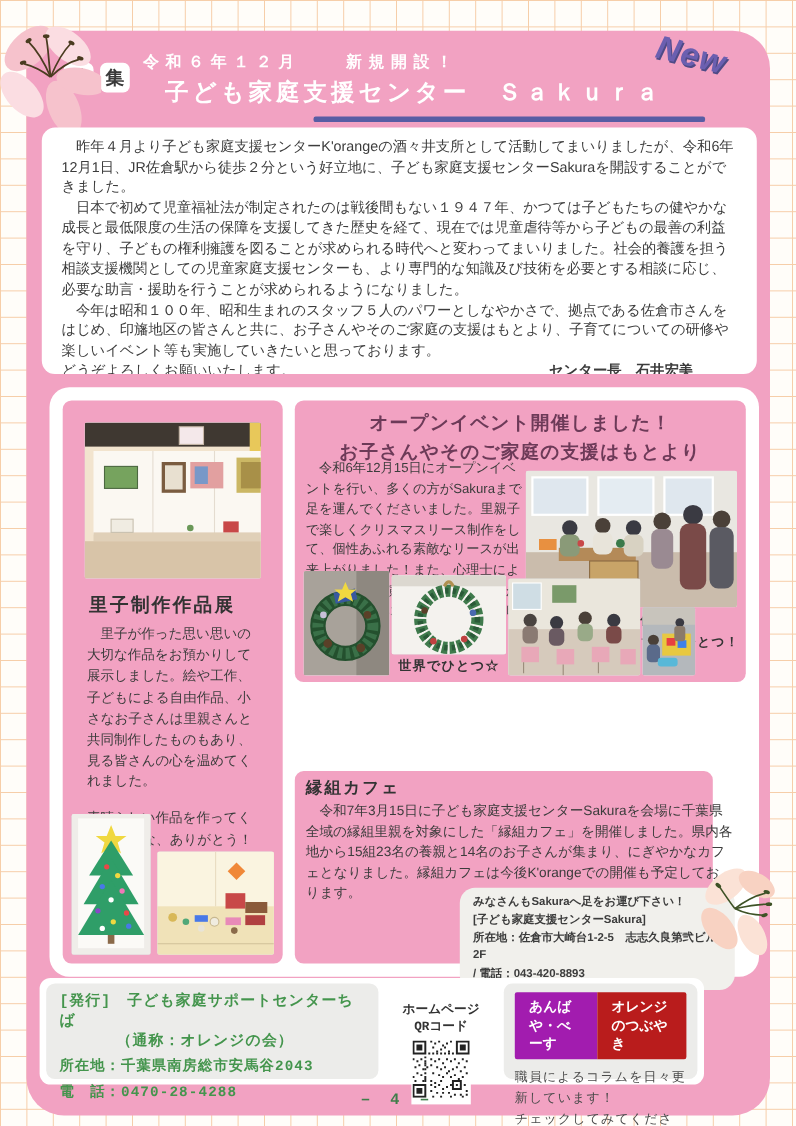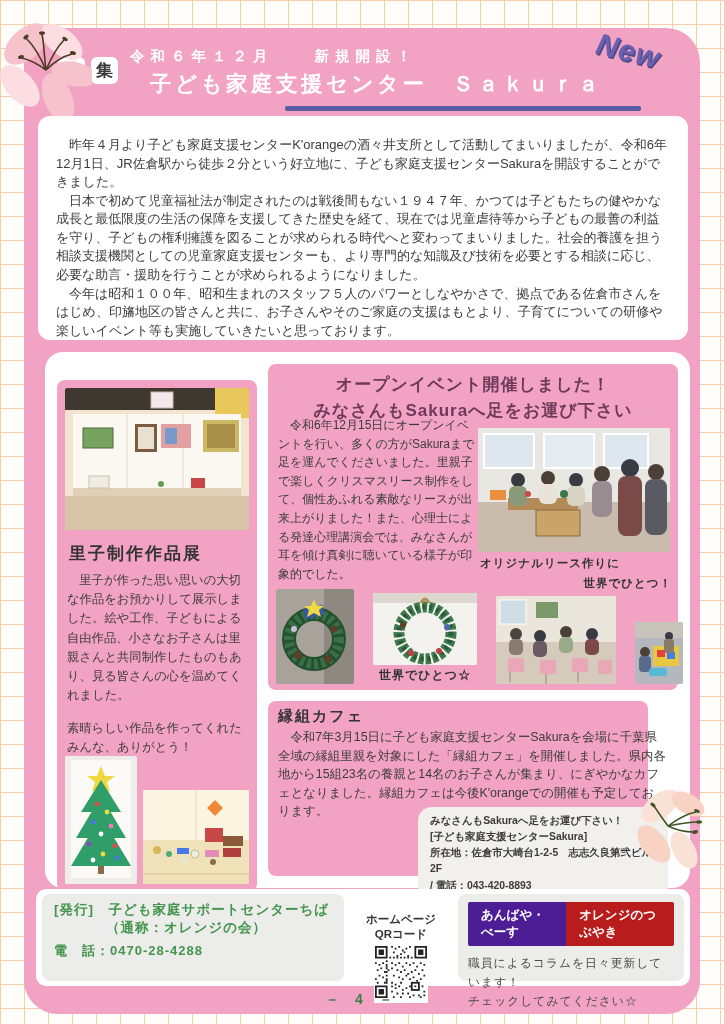--- a/index.html
+++ b/index.html
@@ -13,64 +13,64 @@
   .badges{position:absolute;left:58px;top:57px;display:flex;gap:6px;}
   .badge{width:27px;height:27px;background:#fff;border-radius:6px;color:#3a3a3a;
     font-weight:bold;font-size:17px;display:flex;align-items:center;justify-content:center;}
   .title1{position:absolute;left:130px;top:47px;color:#fff;font-weight:bold;font-size:14.5px;letter-spacing:6px;}
   .title2{position:absolute;left:150px;top:69px;color:#fff;font-weight:bold;font-size:21.5px;letter-spacing:3.5px;}
   .title-underline{position:absolute;left:285px;top:106px;width:356px;height:5px;background:#585da4;border-radius:2px;}
   .new-label{position:absolute;left:596px;top:34px;color:#6b5fb0;font-size:30px;font-weight:bold;font-style:italic;
     transform:rotate(14deg);text-shadow:1.5px 1.5px 0 #4e4a86;letter-spacing:1px;}
   
   .intro{position:absolute;left:38px;top:116px;width:650px;height:224px;background:#fff;border-radius:12px;
-    padding:20px 18px;box-sizing:border-box;color:#3c3c3c;font-size:13px;line-height:1.43;overflow:hidden;}
+    padding:8px 18px;box-sizing:border-box;color:#3c3c3c;font-size:13px;line-height:1.43;overflow:hidden;}
   .intro p{margin:0;}
   .sign-row{display:flex;justify-content:space-between;padding-right:40px;}
   .sign-row .author{font-weight:bold;}
   
   .middle{position:absolute;left:45px;top:352px;width:645px;height:536px;background:#fff;border-radius:18px;}
   .pinkbox{position:absolute;background:#f2a2c2;border-radius:8px;box-sizing:border-box;}
-  .box-left{left:12px;top:28px;width:200px;height:512px;padding:8px;}
-  .box-evt{left:223px;top:12px;width:410px;height:326px;}
+  .box-left{left:12px;top:12px;width:200px;height:512px;padding:20px;}
+  .box-evt{left:223px;top:12px;width:410px;height:256px;}
   .box-cafe{left:223px;top:349px;width:380px;height:175px;}
   .photo{overflow:hidden;border-radius:2px;background:#ddd;}
   .photo svg{display:block;}
   .exh-head{margin:12px 0 6px 4px;font-size:17px;font-weight:bold;color:#333;letter-spacing:2px;}
   .exh-body{margin:0 2px;font-size:12.3px;line-height:1.56;color:#3c3c3c;}
   .exh-thanks{margin:14px 2px 0;font-size:12.3px;line-height:1.56;color:#3c3c3c;}
   .left-photos{position:absolute;left:8px;bottom:8px;display:flex;align-items:flex-end;gap:6px;}
   .evt-head{margin:8px 0 0;text-align:center;color:#6d3a58;font-weight:bold;font-size:17px;line-height:1.5;letter-spacing:1px;}
   .evt-body{position:absolute;left:10px;top:52px;width:200px;font-size:12px;line-height:1.55;color:#3c3c3c;margin:0;}
   .ph-workshop{position:absolute;right:8px;top:64px;}
   .evt-cap1{position:absolute;right:58px;top:192px;font-size:11.5px;font-weight:bold;color:#333;letter-spacing:1px;}
   .evt-cap2{position:absolute;right:6px;top:212px;font-size:11.5px;font-weight:bold;color:#333;letter-spacing:1px;}
-  .evt-photos{position:absolute;left:8px;bottom:6px;display:flex;align-items:flex-end;gap:19px;}
+  .evt-photos{position:absolute;left:8px;bottom:6px;display:flex;align-items:flex-end;gap:2px;}
   .wreath2wrap{display:flex;flex-direction:column;}
   .evt-cap3{font-size:12px;font-weight:bold;color:#333;margin:2px 0 0 6px;letter-spacing:1px;}
   .cafe-head{margin:6px 0 2px 10px;font-size:15px;font-weight:bold;color:#333;letter-spacing:2px;}
   .cafe-body{margin:0 10px;width:388px;font-size:12.4px;line-height:1.5;color:#3c3c3c;}
   .bubble{position:absolute;left:150px;top:106px;width:250px;background:#f1f0ec;border-radius:14px;
     padding:6px 12px;box-sizing:border-box;font-size:10.4px;line-height:1.55;color:#3c3c3c;font-weight:bold;}
   .bubble .r{}
   
-  .footer{position:absolute;left:36px;top:889px;width:654px;height:97px;background:#fff;border-radius:10px;
-    display:flex;padding:5px 6px;gap:8px;box-sizing:border-box;}
+  .footer{position:absolute;left:36px;top:889px;width:604px;height:97px;background:#fff;border-radius:10px;
+    display:flex;padding:5px 6px;gap:8px;box-sizing:border-box;font-family:Liberation Mono, monospace;}
   .graybox{background:#ececea;border-radius:8px;box-sizing:border-box;}
   .pub{width:302px;padding:7px 12px;color:#44954d;font-weight:bold;}
   .pub .l1{font-size:13.5px;letter-spacing:1px;}
   .pub .l2{font-size:13.5px;padding-left:52px;letter-spacing:1px;}
   .pub .l3,.pub .l4{font-size:13px;margin-top:5px;letter-spacing:1px;}
   .qrcol{width:98px;text-align:center;}
   .qrlabel{font-size:11.5px;font-weight:bold;color:#333;line-height:1.3;margin-top:18px;}
   .qr{margin-top:3px;display:inline-block;background:#fff;padding:1px;}
   .web{flex:1;padding:8px 10px;}
   .btn-row{display:flex;}
   .btn{font-size:12.5px;font-weight:bold;color:#fff;padding:5px 13px;cursor:pointer;}
-  .btn-teal{background:#4c1d95;border-radius:2px 0 0 2px;}
+  .btn-teal{background:#a21caf;border-radius:2px 0 0 2px;}
   .btn-orange{background:#b91c1c;border-radius:0 2px 2px 0;}
   .web-note{margin-top:8px;font-size:11.8px;color:#4a4a4a;line-height:1.6;letter-spacing:1px;}
   .pagenum{position:absolute;left:262px;top:991px;width:200px;text-align:center;
     color:#3f7d4a;font-weight:bold;font-size:14px;letter-spacing:6px;}
   .flower{position:absolute;}
 </style>
 </head>
 <body>
 
 <div class="page">
@@ -108,20 +108,24 @@
           <ellipse cx="21" cy="45" rx="3" ry="1.8" transform="rotate(-15 21 45)"></ellipse>
         </g>
       </g>
     </svg>
   </div>
 
   <div class="intro">
     <p>　昨年４月より子ども家庭支援センターK'orangeの酒々井支所として活動してまいりましたが、令和6年12月1日、JR佐倉駅から徒歩２分という好立地に、子ども家庭支援センターSakuraを開設することができました。</p>
     <p>　日本で初めて児童福祉法が制定されたのは戦後間もない１９４７年、かつては子どもたちの健やかな成長と最低限度の生活の保障を支援してきた歴史を経て、現在では児童虐待等から子どもの最善の利益を守り、子どもの権利擁護を図ることが求められる時代へと変わってまいりました。社会的養護を担う相談支援機関としての児童家庭支援センターも、より専門的な知識及び技術を必要とする相談に応じ、必要な助言・援助を行うことが求められるようになりました。</p>
     <p>　今年は昭和１００年、昭和生まれのスタッフ５人のパワーとしなやかさで、拠点である佐倉市さんをはじめ、印旛地区の皆さんと共に、お子さんやそのご家庭の支援はもとより、子育てについての研修や楽しいイベント等も実施していきたいと思っております。</p>
+    <div class="sign-row">
+      <span>どうぞよろしくお願いいたします。</span>
+      <span class="author">センター長　石井宏美</span>
+    </div>
   </div>
 
   <div class="middle">
 
     <div class="pinkbox box-left">
       <div class="photo">
         <svg width="184" height="142" viewBox="0 0 184 142">
           <rect width="184" height="142" fill="#f2e4ce"></rect>
           <rect width="184" height="22" fill="#3f3831"></rect>
           <rect x="150" y="0" width="34" height="30" fill="#e8c85a"></rect>
@@ -190,21 +194,21 @@
               <circle cx="70" cy="72" r="3" fill="#8a6a4a"></circle>
             <line x1="0" y1="84" x2="106" y2="84" stroke="#d0c098"></line>
           </svg>
         </div>
       </div>
     </div>
 
     <div class="pinkbox box-evt">
       <div class="evt-head">
         <div>オープンイベント開催しました！</div>
-        <div>みなさんもSakuraへ足をお運び下さい</div>
+        <div>お子さんやそのご家庭の支援はもとより</div>
       </div>
       <p class="evt-body">　令和6年12月15日にオープンイベントを行い、多くの方がSakuraまで足を運んでくださいました。里親子で楽しくクリスマスリース制作をして、個性あふれる素敵なリースが出来上がりました！また、心理士による発達心理講演会では、みなさんが耳を傾け真剣に聴いている様子が印象的でした。</p>
       <div class="photo ph-workshop">
         <svg width="192" height="124" viewBox="0 0 192 124">
           <rect width="192" height="124" fill="#e9e7e1"></rect>
           <rect x="6" y="6" width="50" height="34" fill="#dfe7ee" stroke="#fff" stroke-width="2"></rect>
           <rect x="66" y="6" width="50" height="34" fill="#e4ecf2" stroke="#fff" stroke-width="2"></rect>
           <rect x="126" y="6" width="44" height="34" fill="#dfe7ee" stroke="#fff" stroke-width="2"></rect>
           <rect x="0" y="74" width="192" height="50" fill="#cabcac"></rect>
           <rect x="30" y="70" width="70" height="12" fill="#b48a58"></rect>
@@ -329,20 +333,21 @@
         <ellipse cx="63" cy="50" rx="3" ry="1.7" transform="rotate(-15 63 50)"></ellipse>
         <ellipse cx="21" cy="23" rx="3" ry="1.7" transform="rotate(40 21 23)"></ellipse>
       </g>
     </svg>
   </div>
 
   <div class="footer">
     <div class="graybox pub">
       <div class="l1">[発行]　子ども家庭サポートセンターちば</div>
       <div class="l2">（通称：オレンジの会）</div>
+      <div class="l3">所在地：千葉県南房総市安馬谷2043</div>
       <div class="l4">電　話：0470-28-4288</div>
     </div>
     <div class="qrcol">
       <div class="qrlabel">
         <div>ホームページ</div>
         <div>QRコード</div>
       </div>
       <span class="qr">
         <svg width="52" height="52" viewBox="0 0 29 29">
           <rect width="29" height="29" fill="#fff"></rect>

